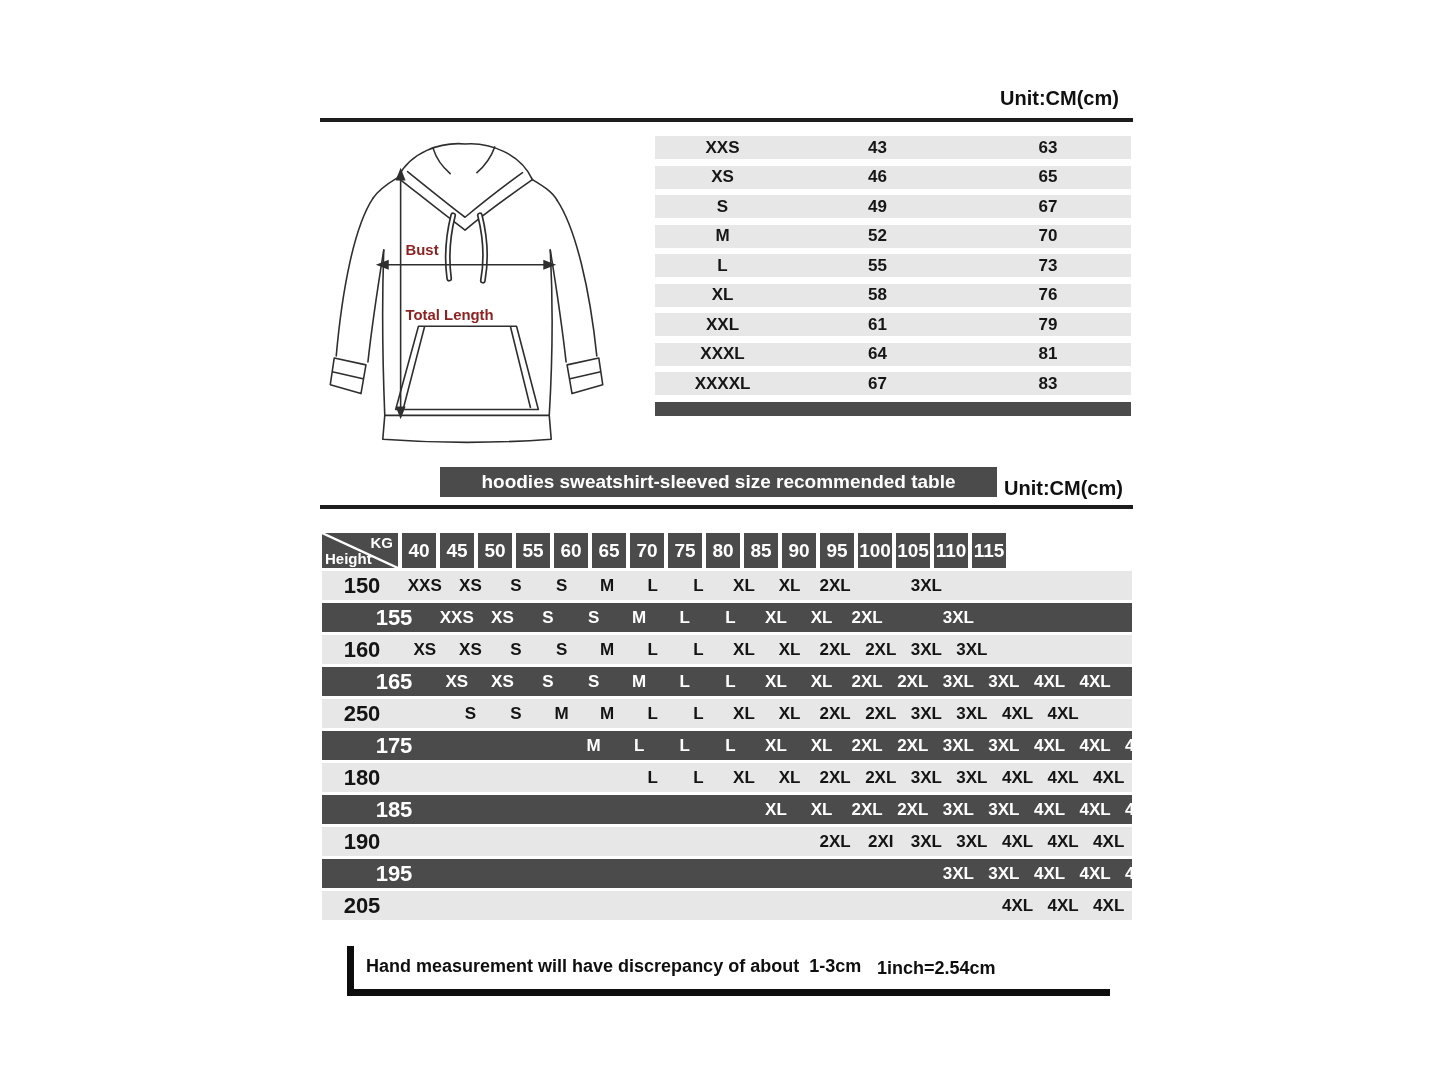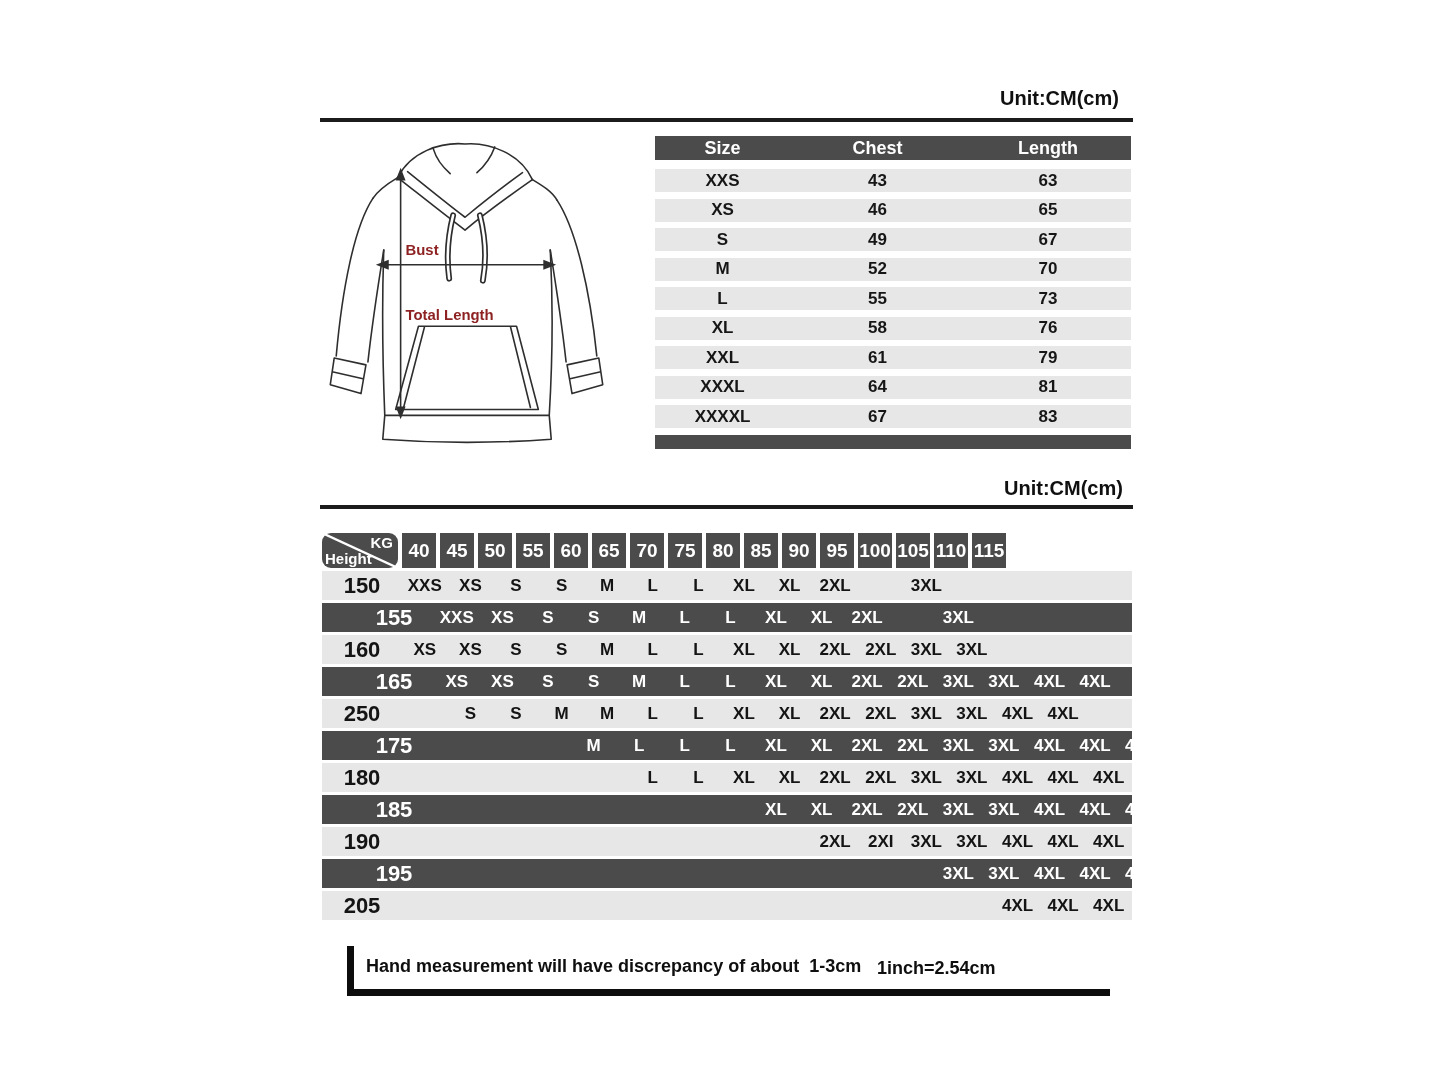--- a/index.html
+++ b/index.html
@@ -32,21 +32,21 @@
             margin-bottom:6.5px; font-weight:bold; font-size:17px; color:#161616; }
   .st-col0 { width:135px; text-align:center; }
   .st-col1 { width:175px; text-align:center; }
   .st-col2 { width:166px; text-align:center; }
   .st-footerbar { height:14px; background:var(--dark,#4b4b4b); }
 
   
   .matrix { position:absolute; left:322px; top:533px; width:810px; }
   .mx-header { display:flex; height:35px; margin-bottom:3px; }
   .mx-corner { position:relative; width:76px; height:35px; margin-right:4px;
-               background:var(--dark,#4b4b4b); color:#fff; font-weight:bold; flex:none;border-radius:9px; }
+               background:var(--dark,#4b4b4b); color:#fff; font-weight:bold; flex:none; }
   .mx-corner .kg { position:absolute; right:5px; top:1px; font-size:15px; }
   .mx-corner .ht { position:absolute; left:3px; bottom:1px; font-size:15px; }
   .mx-corner svg { position:absolute; left:0; top:0; width:76px; height:35px; }
   .mx-wcell { width:34px; height:35px; margin-right:4px; flex:none; background:var(--dark,#4b4b4b);
               color:#fff; font-weight:bold; font-size:19px; display:flex; align-items:center; justify-content:center; }
   .mx-row { display:flex; align-items:center; height:29px; margin-bottom:3px; font-weight:bold; font-size:17px; }
   .mx-row.light { background:var(--light,#e7e7e7); color:#141414; }
   .mx-row.dark  { background:var(--dark,#4b4b4b); color:#ffffff;padding-left:32px; }
   .mx-hcell { width:80px; flex:none; text-align:center; font-size:22px; }
   .mx-cell { width:45.6px; flex:none; text-align:center; }
@@ -103,25 +103,20 @@
       <path d="M75,32 L70,45 L80,45 Z"></path>
       <path d="M75,286 L70,273 L80,273 Z"></path>
       <path d="M50,130 L63,125 L63,135 Z"></path>
       <path d="M232,130 L219,125 L219,135 Z"></path>
     </g>
     <text class="red-label" x="80" y="120">Bust</text>
     <text class="red-label" x="80" y="186">Total Length</text>
   </svg>
 
   <div class="size-table">
-    <div class="st-header">
-        <div class="st-col0">Size</div>
-        <div class="st-col1">Chest</div>
-        <div class="st-col2">Length</div>
-      </div>
     <div class="st-body">
         <div class="st-row">
           <div class="st-col0">XXS</div>
           <div class="st-col1">43</div>
           <div class="st-col2">63</div>
         </div>
         <div class="st-row">
           <div class="st-col0">XS</div>
           <div class="st-col1">46</div>
           <div class="st-col2">65</div>
@@ -158,20 +153,23 @@
         </div>
         <div class="st-row">
           <div class="st-col0">XXXXL</div>
           <div class="st-col1">67</div>
           <div class="st-col2">83</div>
         </div>
       </div>
     <div class="st-footerbar"></div>
   </div>
 
+  <div class="title-bar t2">
+    <span>hoodies sweatshirt-sleeved size recommended table</span>
+  </div>
   <div class="unit u2">Unit:CM(cm)</div>
   <div class="divider d2"></div>
 
   <div class="matrix">
     <div class="mx-header">
       <div class="mx-corner">
         <svg viewBox="0 0 76 35" preserveAspectRatio="none">
           <line x1="0" y1="0" x2="76" y2="35" stroke="#ffffff" stroke-width="2.4"></line>
         </svg>
         <span class="kg">KG</span>

